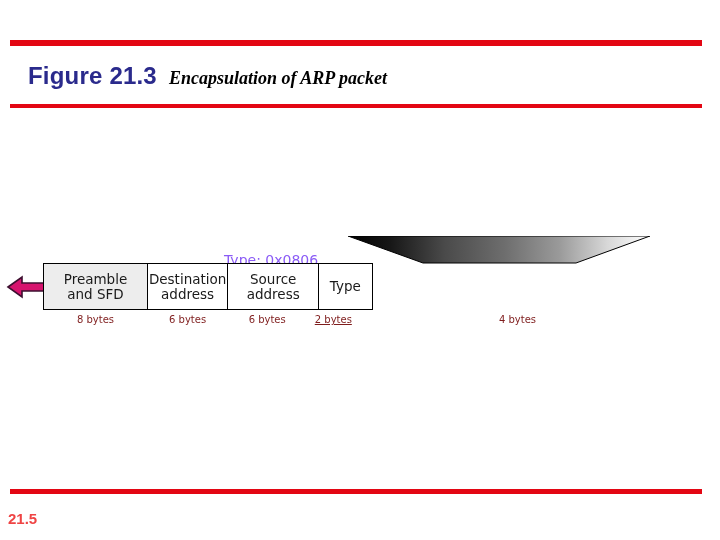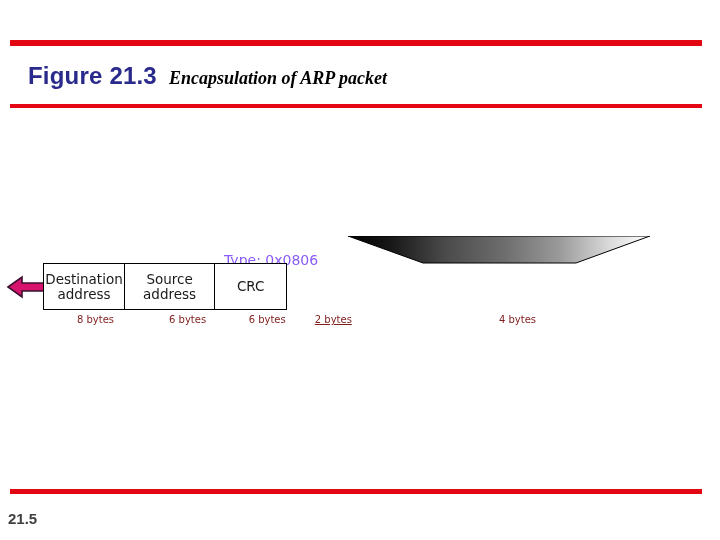--- a/index.html
+++ b/index.html
@@ -63,21 +63,21 @@
     margin-left: 12px;
   }
 
   .page-number {
     position: absolute;
     left: 8px;
     top: 510px;
     font-family: "Liberation Sans", sans-serif;
     font-weight: bold;
     font-size: 15px;
-    color: #404040;
+    color: #ef4444;
   }
 
   
   #diagram {
     position: absolute;
     left: 0;
     top: 0;
     width: 720px;
     height: 540px;
   }
@@ -208,30 +208,34 @@
     <polygon points="0,0 302,0 228,27 75,27" fill="url(#funnelGrad)" stroke="#000000" stroke-width="1"></polygon>
   </svg>
 
   <div class="type-annot">Type: 0x0806</div>
 
   <svg class="left-arrow" viewBox="0 0 44 30">
     <polygon points="2,15 16,5 16,11 43,11 43,19 16,19 16,25" fill="#d6146e" stroke="#3d1030" stroke-width="1.6" stroke-linejoin="miter"></polygon>
   </svg>
 
   <div class="frame-row">
+      <div class="cell" style="width: 105px; background: rgb(237, 237, 237);">
+        <span class="cell-label">Preamble
+and SFD</span>
+      </div>
       <div class="cell" style="width: 82px; background: rgb(255, 255, 255);">
         <span class="cell-label">Destination
 address</span>
       </div>
       <div class="cell" style="width: 92px; background: rgb(255, 255, 255);">
         <span class="cell-label">Source
 address</span>
       </div>
-      <div class="cell" style="width: 73px; background: rgb(255, 255, 255);">
-        <span class="cell-label">CRC</span>
+      <div class="cell" style="width: 55px; background: rgb(255, 255, 255);">
+        <span class="cell-label">Type</span>
       </div>
     </div>
 
   <div class="bytes-row">
       <div class="byte-label" style="left: 0px; width: 105px;">8 bytes</div>
       <div class="byte-label" style="left: 103.6px; width: 82px;">6 bytes</div>
       <div class="byte-label" style="left: 184.2px; width: 80px;">6 bytes</div>
       <div class="byte-label" style="left: 262.8px; width: 55px; text-decoration: underline;">2 bytes</div>
       <div class="byte-label" style="left: 438px; width: 73px;">4 bytes</div>
     </div>

